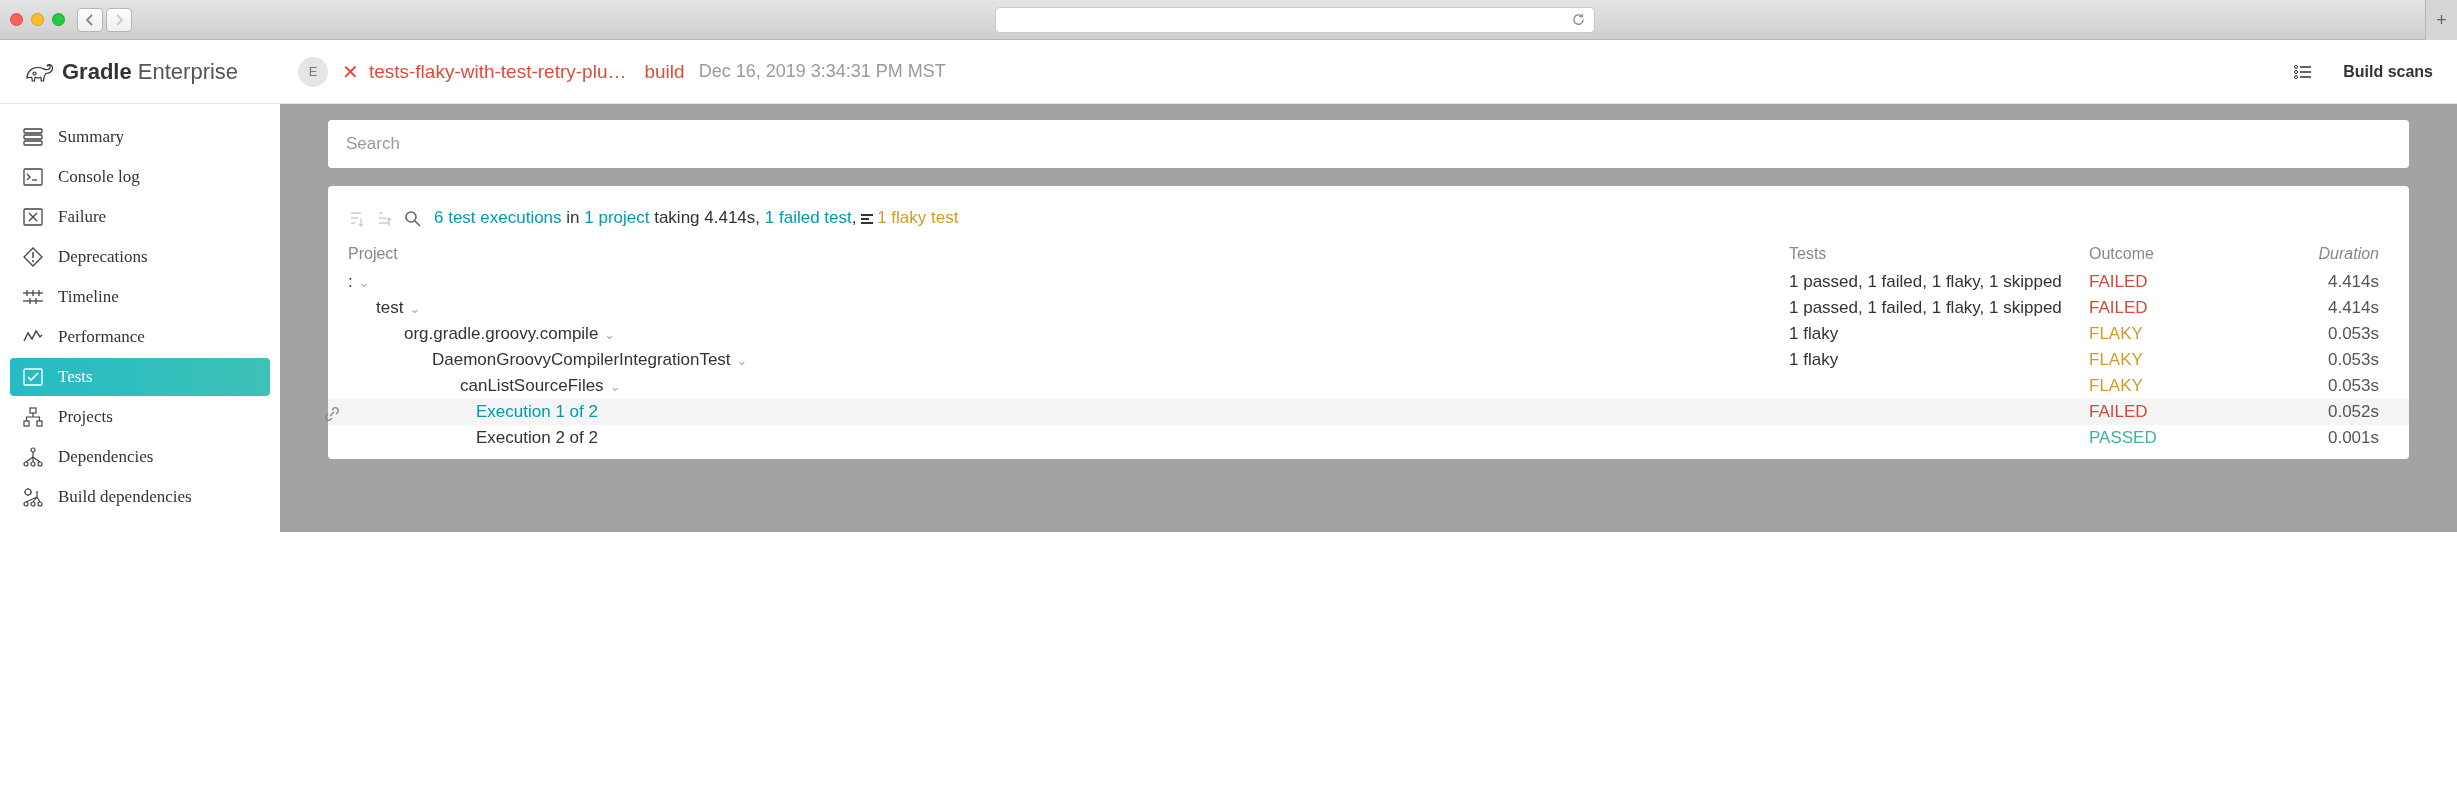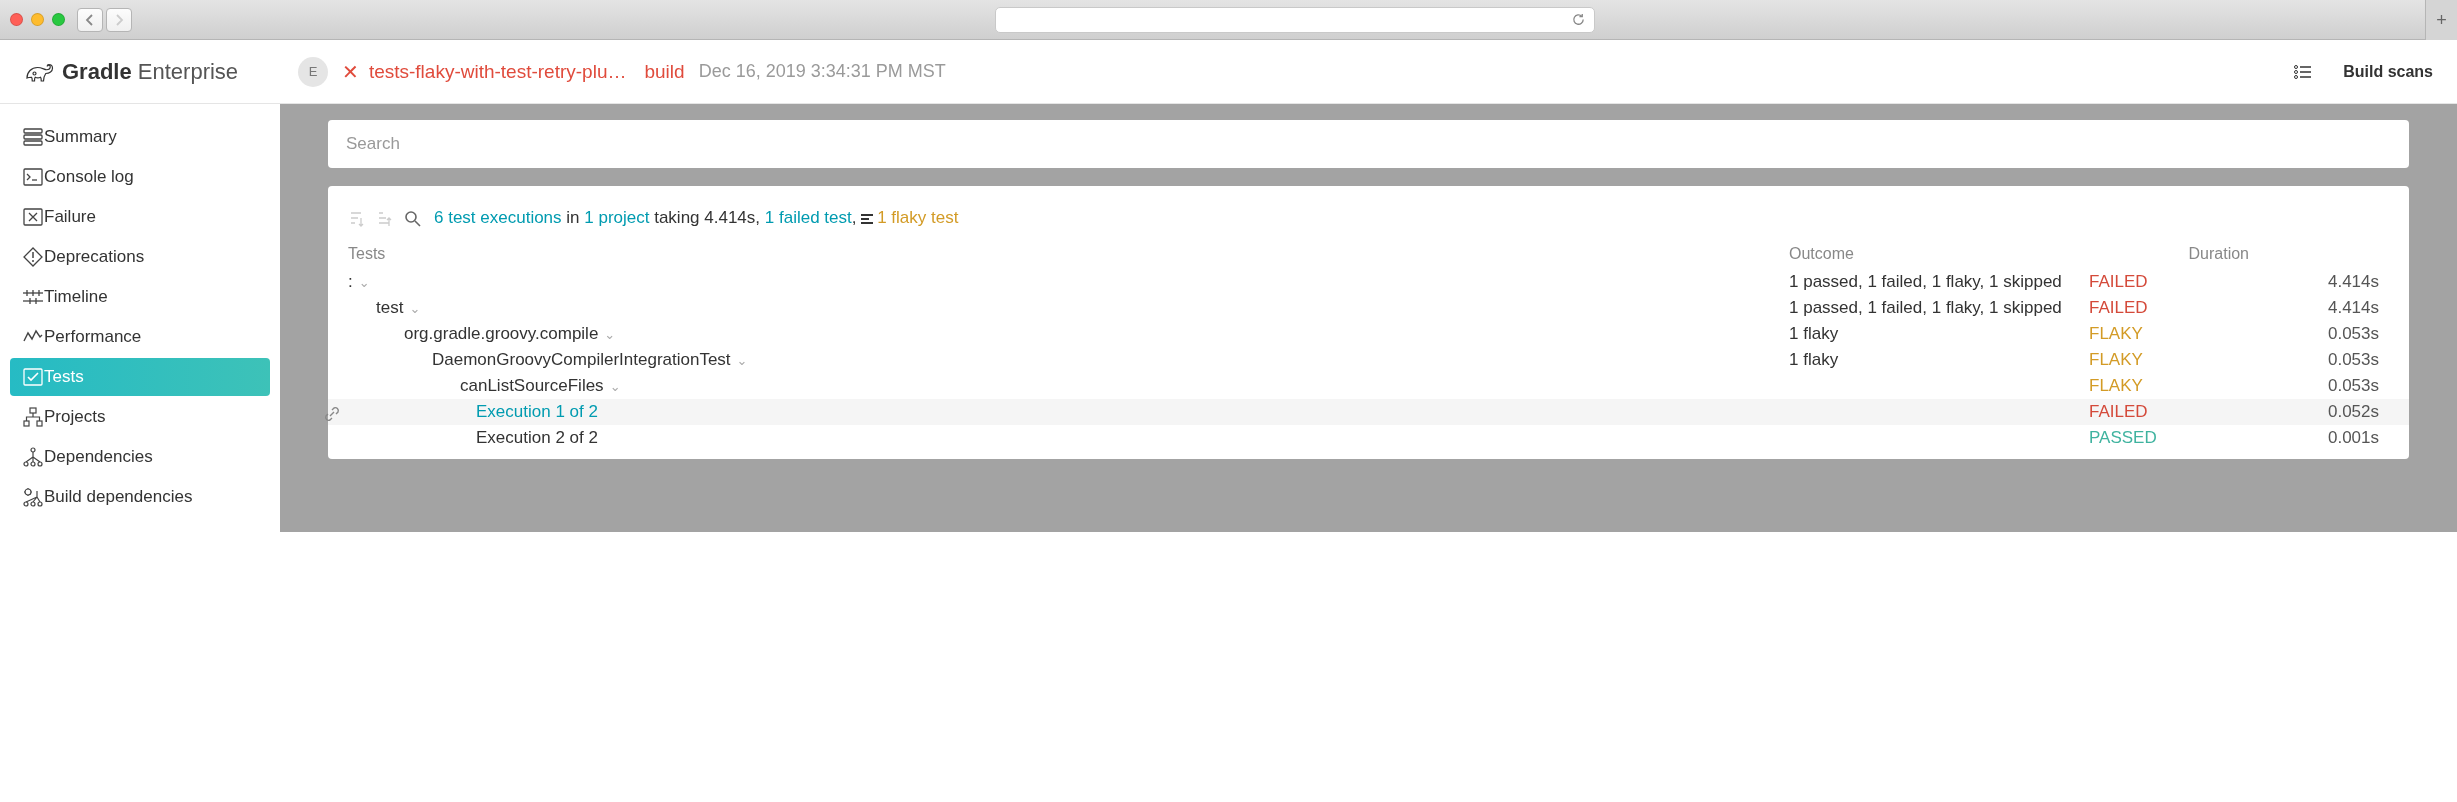--- a/index.html
+++ b/index.html
@@ -28,21 +28,21 @@
 .fail-x { color: #e04b3c; font-size: 20px; margin-right: 10px; font-weight: 300; }
 .title-link { color: #e04b3c; font-size: 19px; }
 .build-word { color: #e04b3c; font-size: 19px; margin-left: 18px; }
 .timestamp { color: #9a9a9a; font-size: 18px; margin-left: 14px; }
 .header-right { margin-left: auto; display: flex; align-items:center; gap:10px; color:#333; }
 .header-right .bs { font-weight:600; font-size:16px;margin-left:20px; }
 
 
 .layout { display: flex; }
 .sidebar { width: 280px; padding: 14px 10px; background:#fff; }
-.sb-item { display: flex; align-items: center; padding: 8px 12px; border-radius: 4px; font-size: 17px; color: #333; cursor:pointer; margin-bottom: 2px; }
+.sb-item { display: flex; align-items: center; gap: 14px; padding: 8px 12px; border-radius: 4px; font-size: 17px; color: #333; cursor:pointer; margin-bottom: 2px; font-family: Liberation Serif, serif; }
 .sb-item .ico { width: 22px; height: 22px; display:flex; align-items:center; justify-content:center; color:#444; }
 .sb-item.active { background: linear-gradient(90deg,#26bbc4,#3dc2b8); color:#fff; }
 .sb-item.active .ico { color:#fff; }
 
 .main { flex: 1; background: #a3a3a3; padding: 16px 48px 16px 48px; }
 .search-box { background:#fff; border-radius:4px; padding: 14px 18px; color:#999; font-size:17px; margin-bottom: 18px; }
 
 .panel { background:#fff; border-radius:4px; padding: 18px 0 8px 0; }
 
 .toolbar { display:flex; align-items:flex-end; gap:12px; padding: 4px 20px 14px 20px; font-size:17px; }
@@ -53,21 +53,21 @@
 .text-dark { color:#333; }
 .flaky-ico { display:inline-flex; flex-direction:column; gap:2px; vertical-align:middle; margin-right:4px; }
 .flaky-ico span{ display:block; width:12px; height:2px; background:#333; }
 .flaky-ico span:nth-child(2){ width:8px; }
 
 .grid { width:100%; }
 .grid-head, .grid-row { display:grid; grid-template-columns: 1fr 300px 160px 130px; padding: 3px 30px 3px 20px; align-items:center; font-size:17px; }
 .grid-head { color:#888; font-size:16px; padding-bottom:6px; }
 .col-test { color:#888; }
 .col-outcome { color:#888; }
-.col-duration { color:#888; text-align:right; }
+.col-duration { color:#888; text-align:right;font-style:italic; }
 .grid-row .c-tests { color:#333; }
 .grid-row .c-outcome-failed { color:#d44a3a; }
 .grid-row .c-outcome-flaky { color:#d39b26; }
 .grid-row .c-outcome-passed { color:#3fb39f; }
 .grid-row .c-duration { text-align:right; color:#555; }
 .row-hover { background:#f5f5f5; position:relative; }
 .row-hover .link-icon { position:absolute; left:-4px; top:7px; color:#888; }
 .exec-link { color:#009bb0; }
 .proj-name { color:#333; }
 .indent-0 { padding-left: 0; }
@@ -289,20 +289,21 @@
           <span class="link-blue">6 test executions</span><span class="text-dark"> in </span><span class="link-blue">1 project</span><span class="text-dark"> taking </span><span class="text-dark">4.414s</span><span class="text-dark">, </span><span class="link-blue">1 failed test</span><span class="text-dark">, </span><span class="flaky-ico">
               <span></span>
               <span></span>
               <span></span>
             </span><span class="link-amber">1 flaky test</span>
         </span>
       </div>
 
       <div class="grid">
         <div class="grid-head">
+          <div class="col-test">Project</div>
           <div class="col-test">Tests</div>
           <div class="col-outcome">Outcome</div>
           <div class="col-duration">Duration</div>
         </div>
         <div id="grid-body">
             <div class="grid-row">
               <div class="proj-name"><span class="indent-0">:<span class="chev">⌄</span></span></div>
               <div class="c-tests">1 passed, 1 failed, 1 flaky, 1 skipped</div>
               <div class="c-outcome-failed">FAILED</div>
               <div class="c-duration">4.414s</div>

